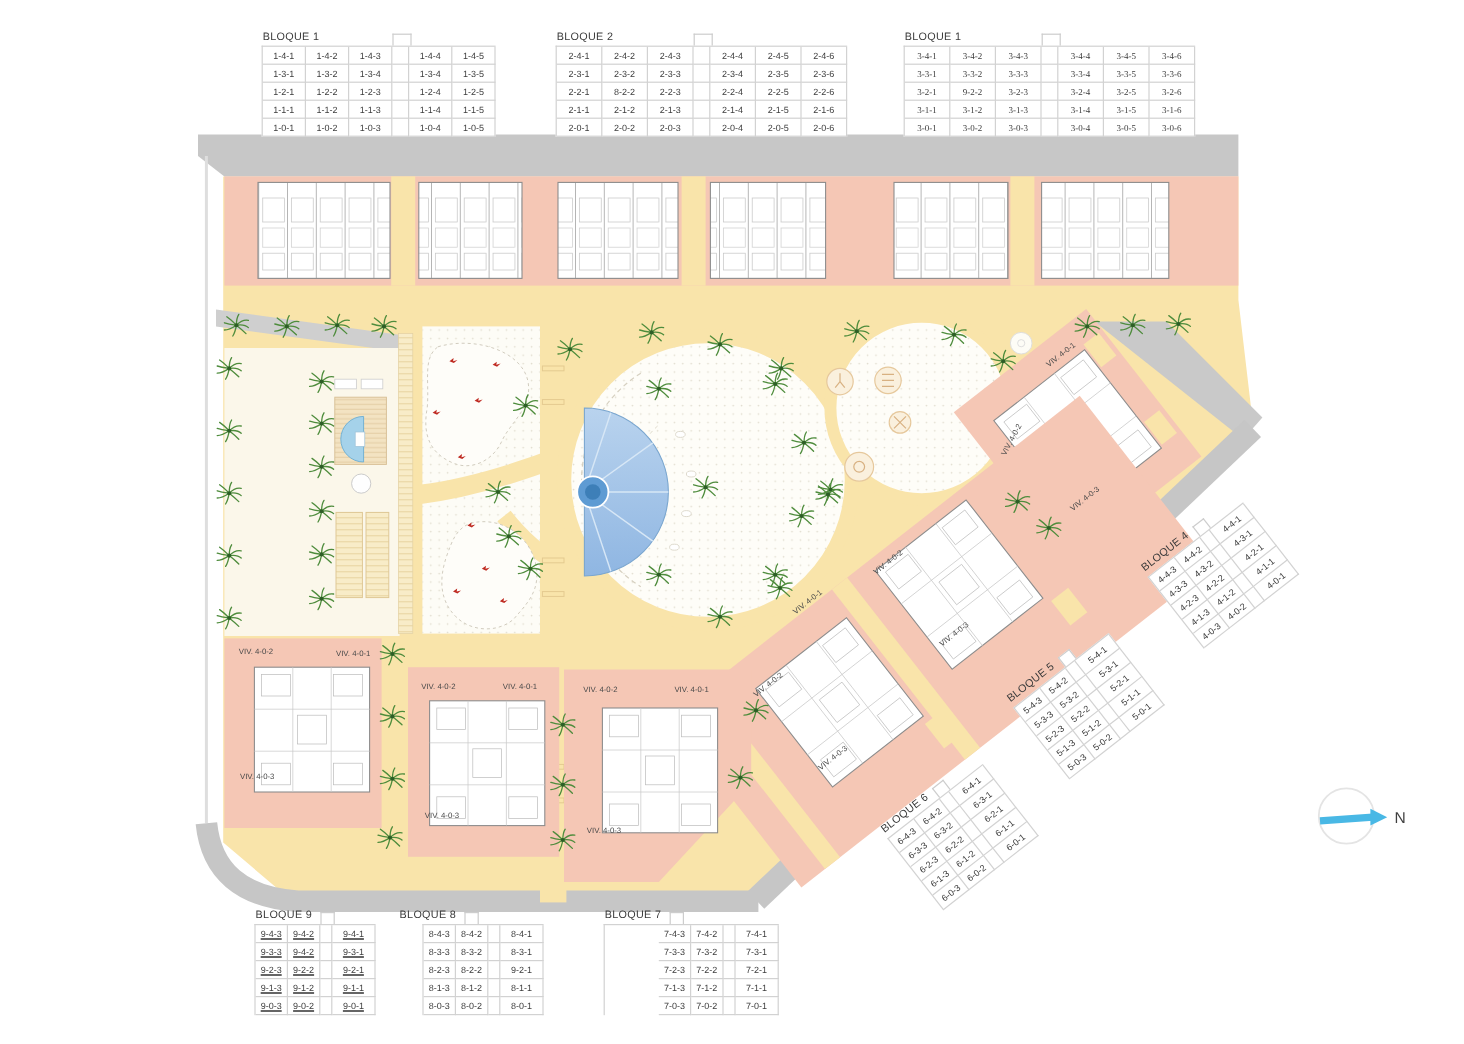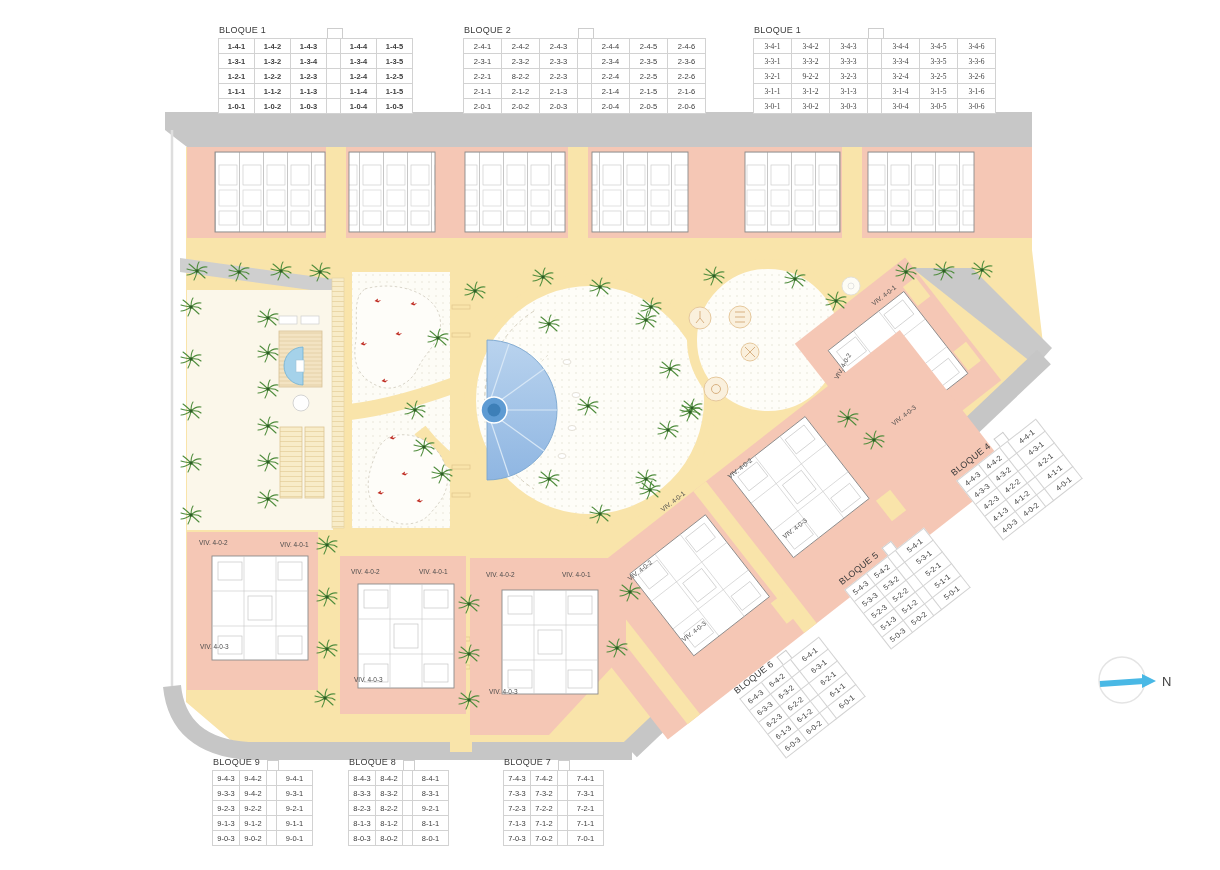--- a/index.html
+++ b/index.html
@@ -301,21 +301,21 @@
     <circle cx="1122" cy="680" r="23" fill="#ffffff" stroke="#e4e4e4" stroke-width="1.5"></circle>
     <line x1="1100" y1="684" x2="1144" y2="681" stroke="#49b8e5" stroke-width="6"></line>
     <polygon points="1142,674 1156,681 1142,688" fill="#49b8e5"></polygon>
     <text x="1162" y="686" font-family="Liberation Sans, sans-serif" font-size="13" fill="#3f3f3f">N</text>
   </g>
 </svg>
 
 <div class="utable" style="left:218px;top:25px">
   <div class="thead">BLOQUE 1</div>
   <div class="ttab" style="left:109px"></div>
-  <div class="tgrid" style="grid-template-columns: 36px 36px 36px 14px 36px 36px; font-weight: bold;">
+  <div class="tgrid" style="grid-template-columns: 36px 36px 36px 14px 36px 36px;">
         <div class="tcell">1-4-1</div>
         <div class="tcell">1-4-2</div>
         <div class="tcell">1-4-3</div>
         <div class="tcell"></div>
         <div class="tcell">1-4-4</div>
         <div class="tcell">1-4-5</div>
         <div class="tcell">1-3-1</div>
         <div class="tcell">1-3-2</div>
         <div class="tcell">1-3-4</div>
         <div class="tcell"></div>
@@ -503,21 +503,21 @@
         <div class="tcell">6-0-3</div>
         <div class="tcell">6-0-2</div>
         <div class="tcell"></div>
         <div class="tcell">6-0-1</div>
       </div>
 </div>
 
 <div class="utable small" style="left:212px;top:757px">
   <div class="thead">BLOQUE 9</div>
   <div class="ttab" style="left:55px"></div>
-  <div class="tgrid" style="grid-template-columns: 27px 27px 10px 36px;">
+  <div class="tgrid" style="grid-template-columns: 27px 27px 10px 36px; text-decoration: underline;">
         <div class="tcell">9-4-3</div>
         <div class="tcell">9-4-2</div>
         <div class="tcell"></div>
         <div class="tcell">9-4-1</div>
         <div class="tcell">9-3-3</div>
         <div class="tcell">9-4-2</div>
         <div class="tcell"></div>
         <div class="tcell">9-3-1</div>
         <div class="tcell">9-2-3</div>
         <div class="tcell">9-2-2</div>
@@ -527,24 +527,24 @@
         <div class="tcell">9-1-2</div>
         <div class="tcell"></div>
         <div class="tcell">9-1-1</div>
         <div class="tcell">9-0-3</div>
         <div class="tcell">9-0-2</div>
         <div class="tcell"></div>
         <div class="tcell">9-0-1</div>
       </div>
 </div>
 
-<div class="utable small" style="left:348px;top:757px">
+<div class="utable small" style="left:332px;top:757px">
   <div class="thead">BLOQUE 8</div>
   <div class="ttab" style="left:55px"></div>
-  <div class="tgrid" style="grid-template-columns: 27px 27px 10px 36px;">
+  <div class="tgrid" style="grid-template-columns: 27px 27px 10px 36px; margin-left: 20px;">
         <div class="tcell">8-4-3</div>
         <div class="tcell">8-4-2</div>
         <div class="tcell"></div>
         <div class="tcell">8-4-1</div>
         <div class="tcell">8-3-3</div>
         <div class="tcell">8-3-2</div>
         <div class="tcell"></div>
         <div class="tcell">8-3-1</div>
         <div class="tcell">8-2-3</div>
         <div class="tcell">8-2-2</div>
@@ -557,21 +557,21 @@
         <div class="tcell">8-0-3</div>
         <div class="tcell">8-0-2</div>
         <div class="tcell"></div>
         <div class="tcell">8-0-1</div>
       </div>
 </div>
 
 <div class="utable small" style="left:503px;top:757px">
   <div class="thead">BLOQUE 7</div>
   <div class="ttab" style="left:55px"></div>
-  <div class="tgrid" style="grid-template-columns: 27px 27px 10px 36px;">
+  <div class="tgrid" style="grid-template-columns: 27px 27px 10px 36px; padding-left: 45px;">
         <div class="tcell">7-4-3</div>
         <div class="tcell">7-4-2</div>
         <div class="tcell"></div>
         <div class="tcell">7-4-1</div>
         <div class="tcell">7-3-3</div>
         <div class="tcell">7-3-2</div>
         <div class="tcell"></div>
         <div class="tcell">7-3-1</div>
         <div class="tcell">7-2-3</div>
         <div class="tcell">7-2-2</div>

